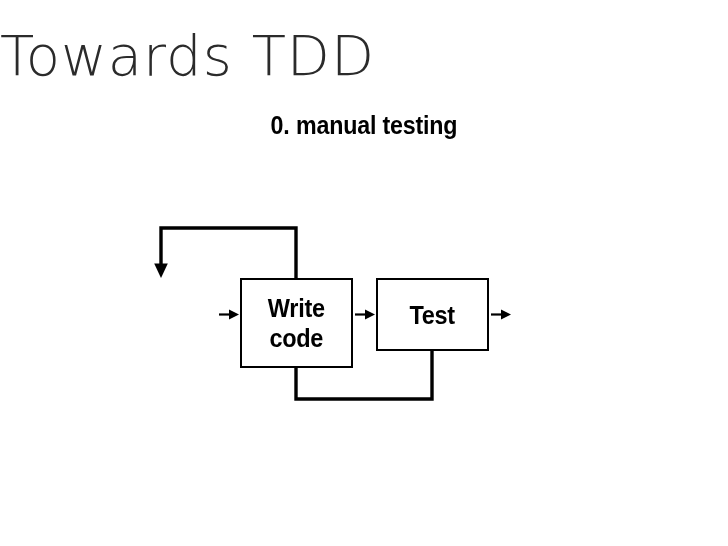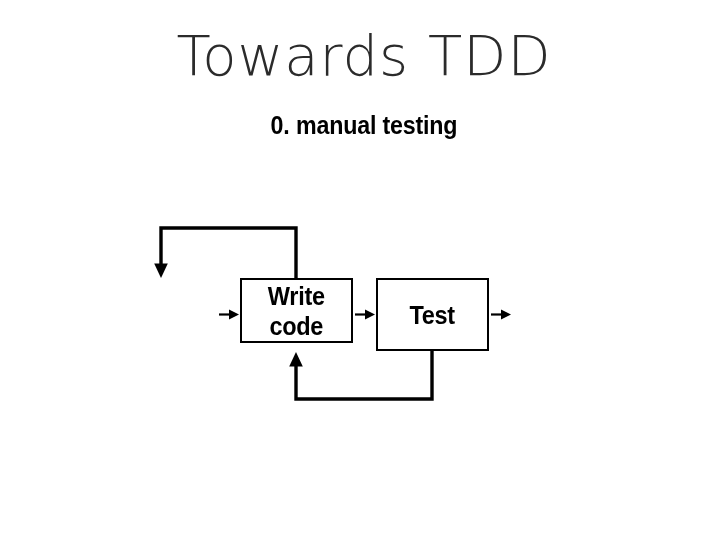--- a/index.html
+++ b/index.html
@@ -24,21 +24,21 @@
     height: 546px;
     background: #ffffff;
   }
 
   
   #slide-title {
     position: absolute;
     left: 0;
     top: 24px;
     width: 728px;
-    text-align: center;
+    text-align: left;
     font-family: "DejaVu Sans", sans-serif;
     font-weight: 100;
     font-size: 56px;
     line-height: 64px;
     letter-spacing: 1px;
     color: #2b2b2b;
     -webkit-text-stroke: 0px;
     white-space: nowrap;
   }
 
@@ -83,21 +83,21 @@
     font-family: "Liberation Sans", sans-serif;
     font-weight: bold;
     font-size: 25px;
     line-height: 30px;
     color: #000000;
     letter-spacing: -0.3px;
     transform: scaleX(0.94);
   }
 
   #node-design   { left: 104px; top: 278px; width: 113px; height: 73px; }
-  #node-write    { left: 240px; top: 278px; width: 113px; height: 65px; }
+  #node-write    { left: 240px; top: 278px; width: 113px; height: 90px; }
   #node-test     { left: 376px; top: 278px; width: 113px; height: 73px; }
   #node-release  { left: 512px; top: 278px; width: 113px; height: 73px; }
 
   #node-release .node-label { transform: scaleX(0.90); }
 
   
   #connectors {
     position: absolute;
     left: 0;
     top: 0;

